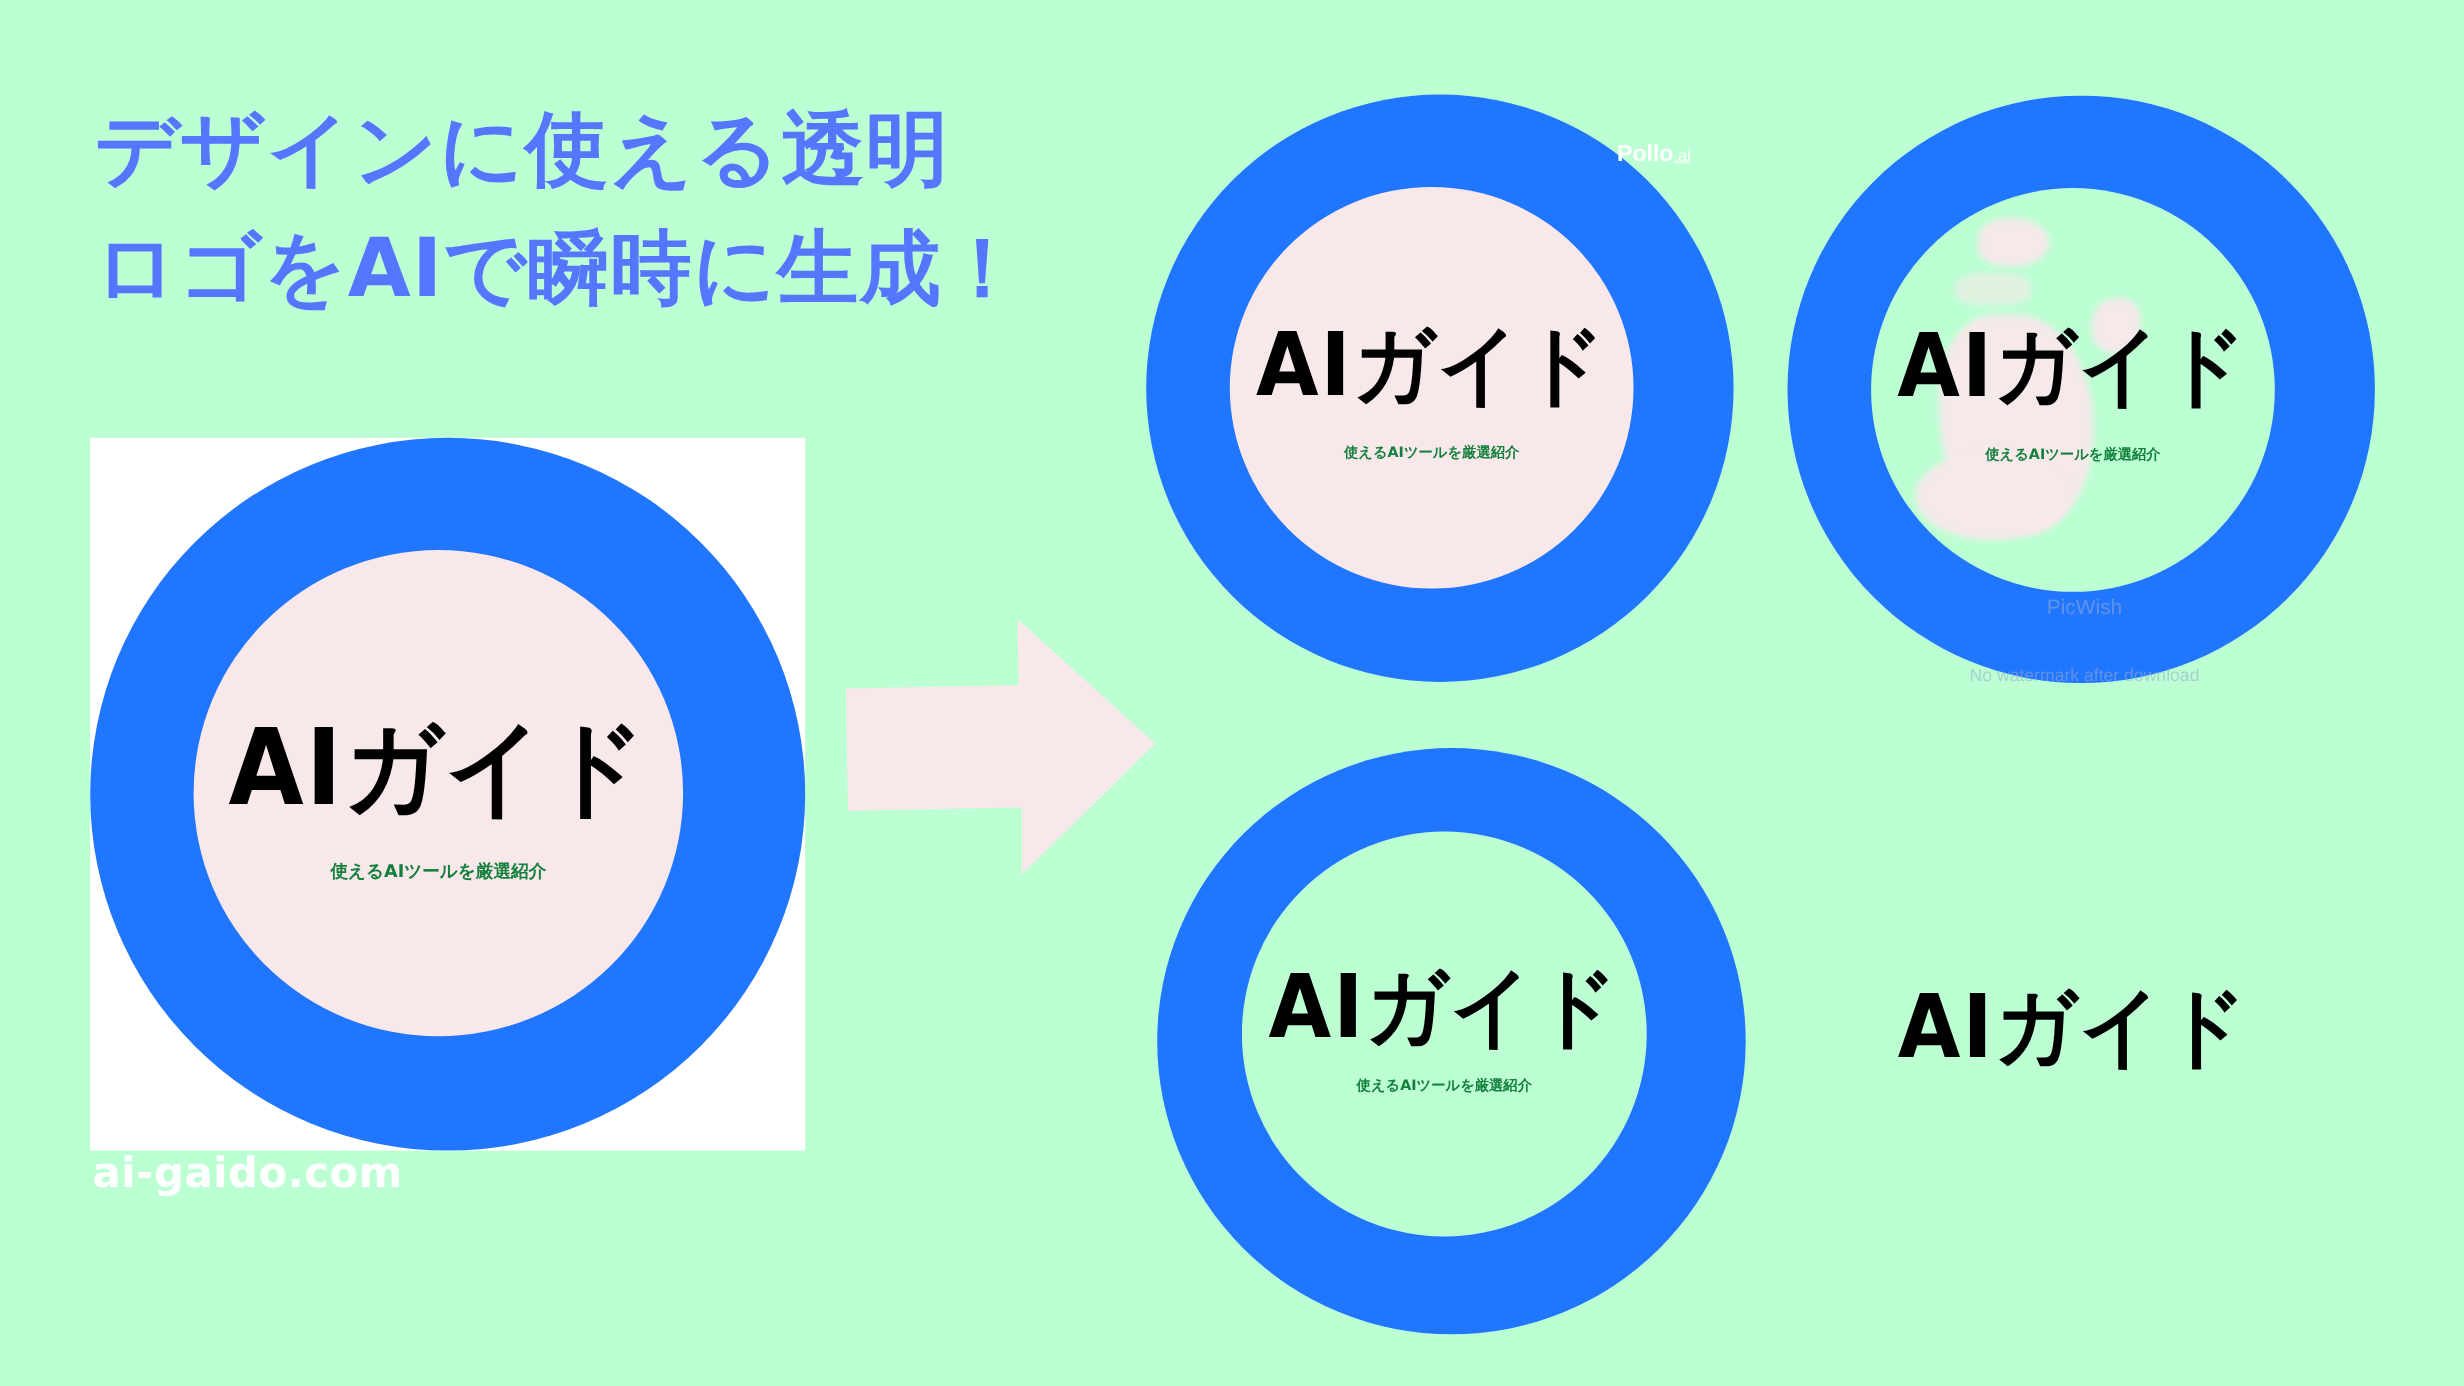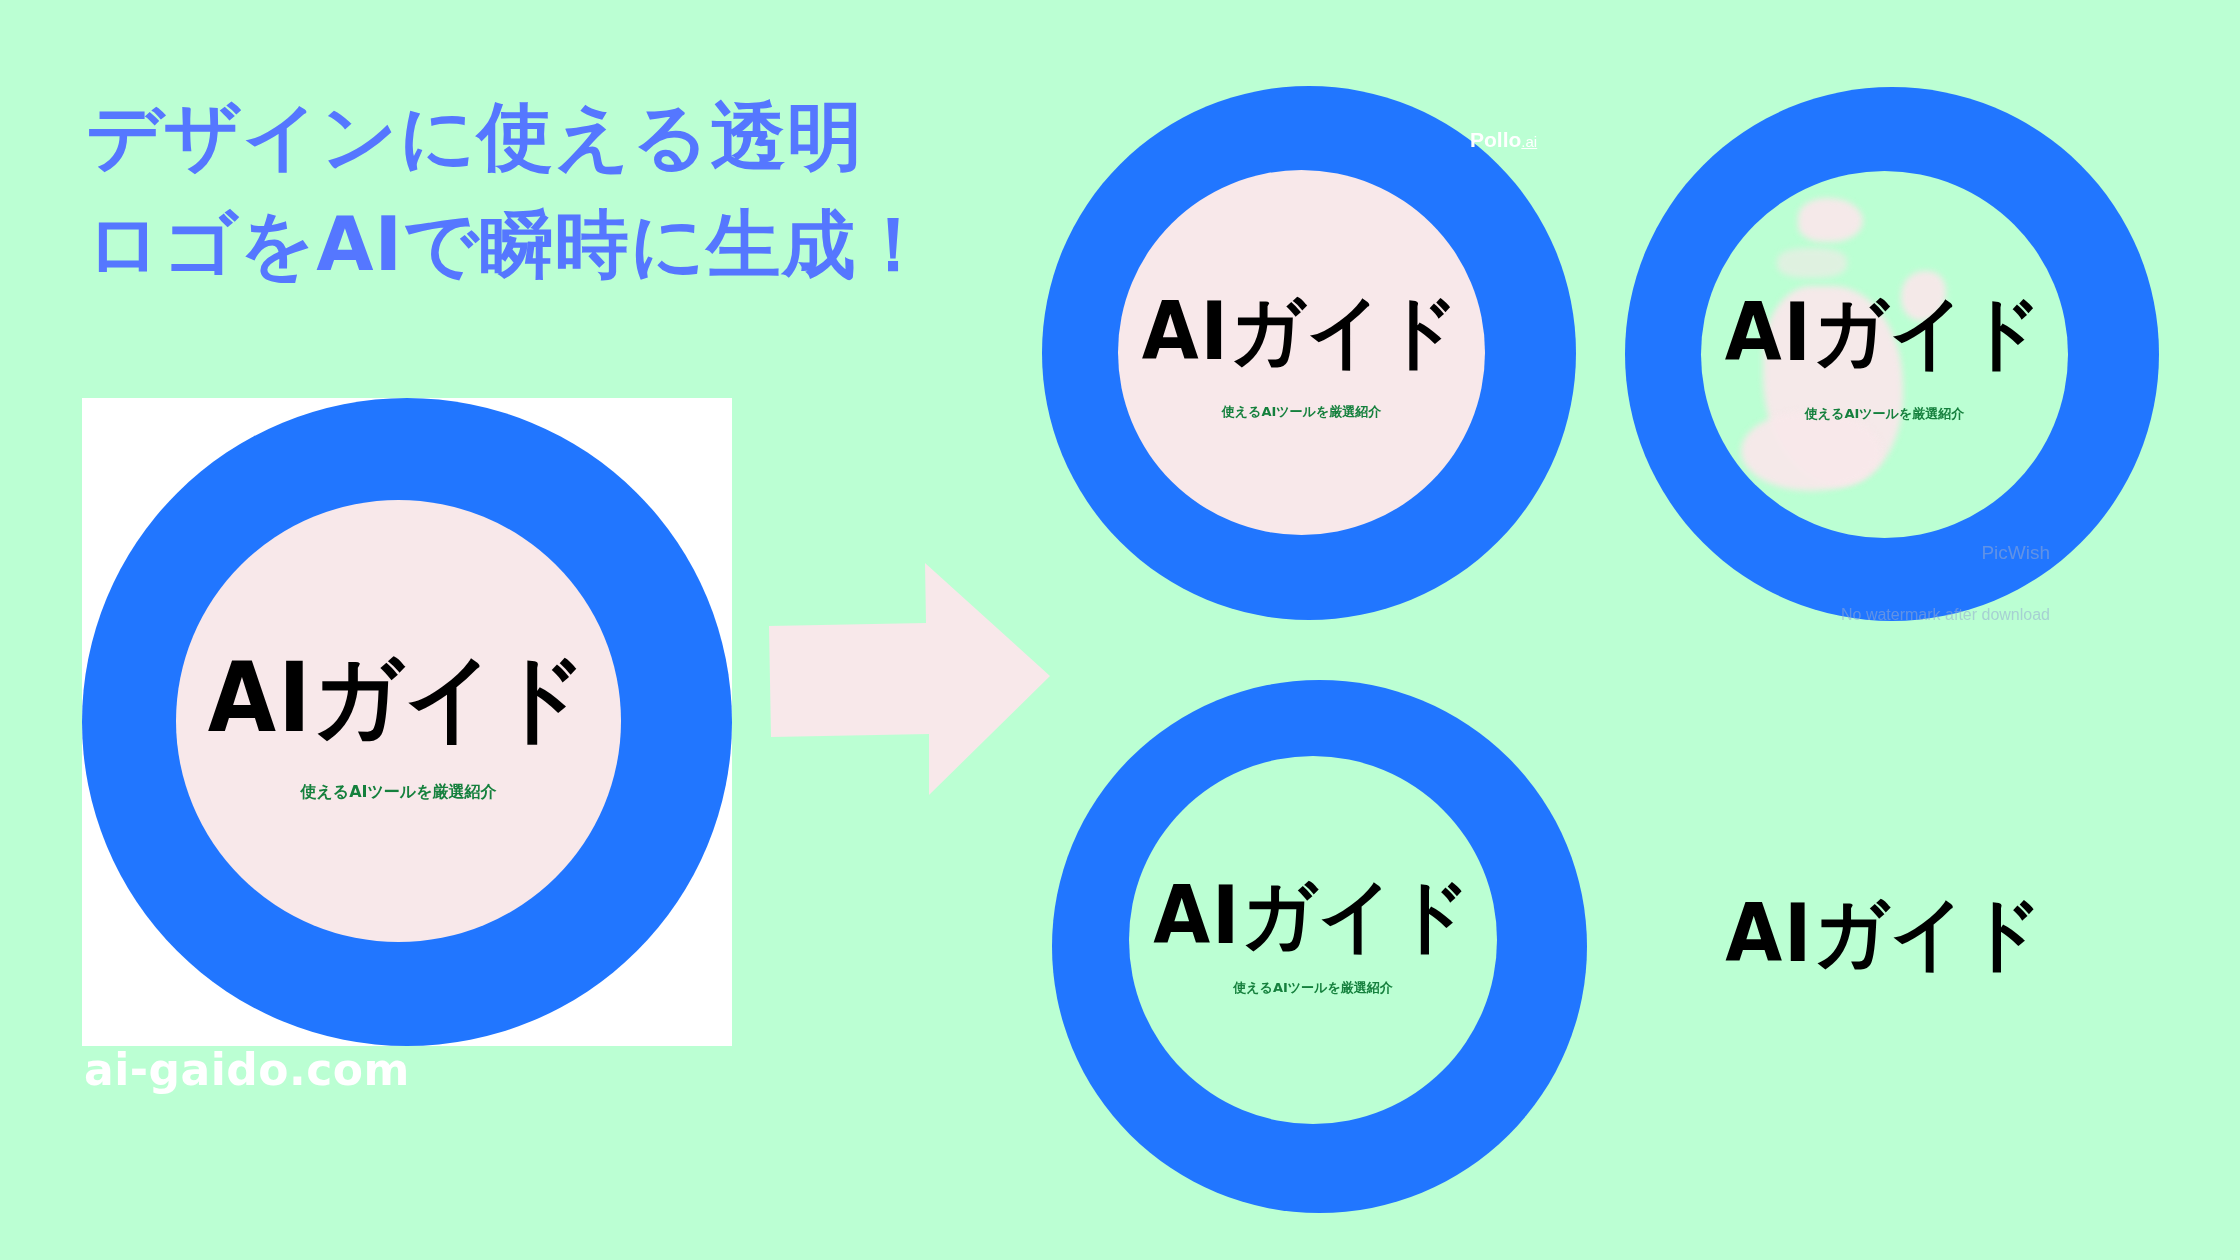--- a/index.html
+++ b/index.html
@@ -54,29 +54,29 @@
     color: #ffffff;
     font-weight: bold;
     font-family: "Liberation Sans", sans-serif;
     white-space: nowrap;
   }
   .watermark-pollo .suffix { font-weight: normal; font-size: 15px; text-decoration: underline; }
   .picwish {
     position: absolute;
     color: rgba(150, 170, 210, 0.55);
     font-family: "Liberation Sans", sans-serif;
-    text-align: right;
+    text-align: center;
     white-space: nowrap;
   }
   .site-url {
     position: absolute;
     left: 84px; top: 1044px;
     color: #ffffff;
     font-weight: bold;
-    font-size: 44px;
+    font-size: 38px;
     font-family: "DejaVu Sans", sans-serif;
     letter-spacing: 0.5px;
   }
   .blob {
     position: absolute;
     background: #f8e8ea;
     filter: blur(3px);
     opacity: 0.95;
   }
 </style>

